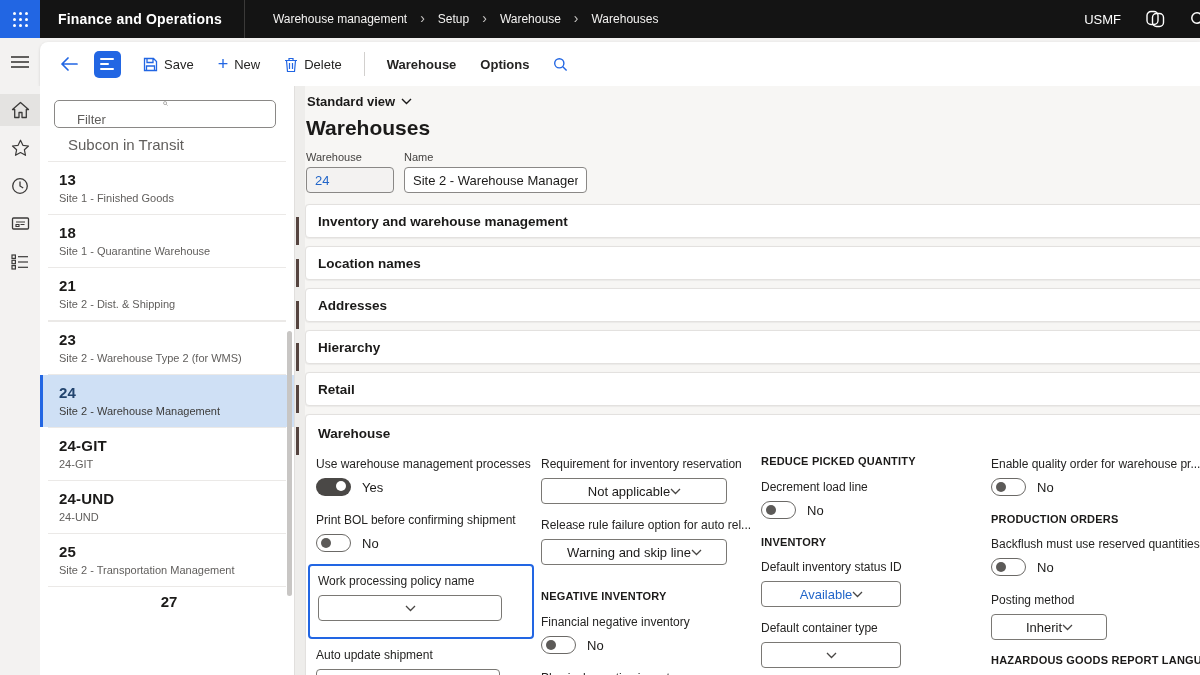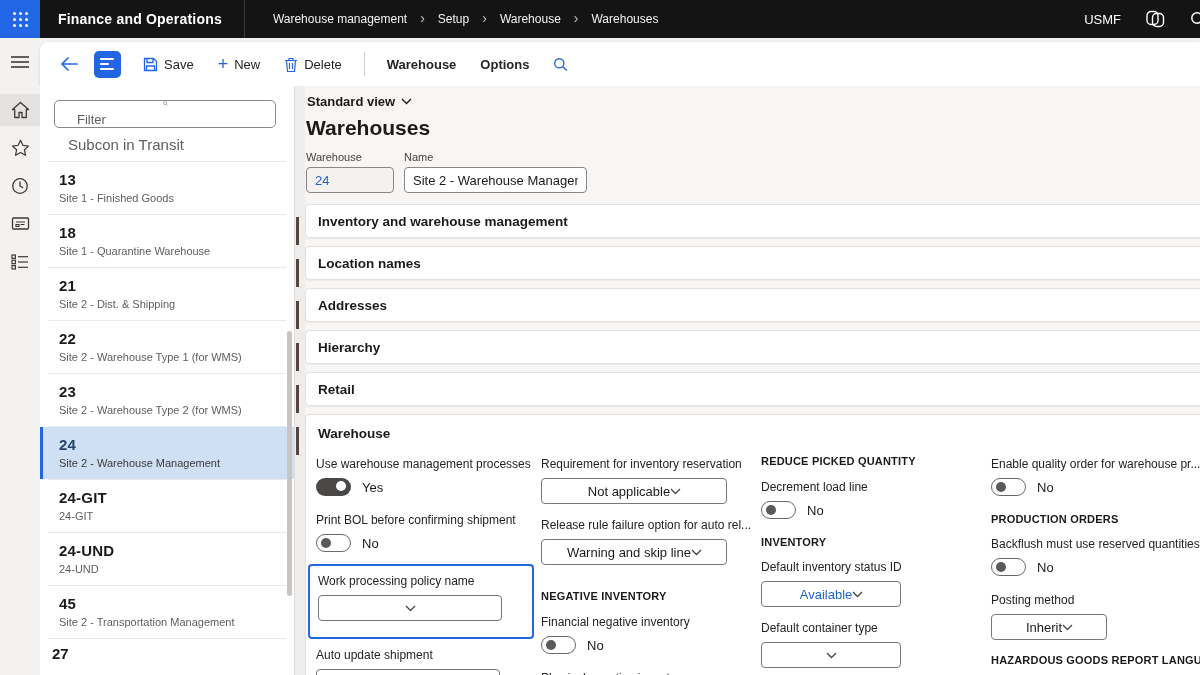--- a/index.html
+++ b/index.html
@@ -47,21 +47,21 @@
   .filter-wrap input::placeholder { color:#605e5c; }
   .partial-top { padding:2px 16px 8px 28px; font-size:15px; color:#605e5c; }
   .lrow { padding:9px 16px 10px 16px; cursor:pointer; border-left:3px solid transparent; }
   .lrow .lid { font-size:15px; font-weight:bold; color:#1b1a19; letter-spacing:.2px; }
   .lrow .lname { font-size:11px; color:#605e5c; margin-top:4px; }
   .lrow.selected { background:#cfe0f5; border-left-color:#2266e3; }
   .lrow.selected .lid { color:#22446e; }
   .lrow.selected .lname { color:#3b3a39; }
   .ldiv { height:1px; background:#ebe9e7; margin:0 8px; }
   .list-scrollbar { position:absolute; right:2px; top:245px; width:5px; height:265px; background:#c8c6c4; border-radius:3px; cursor:pointer; }
-  .partial-bottom { padding:6px 16px 0 12px; font-size:15px; font-weight:bold; color:#1b1a19; }
+  .partial-bottom { padding:6px 16px 0 20px; font-size:15px; font-weight:bold; color:#1b1a19;text-align:center; }
 
   
   .main { flex:1; background:#f7f6f4; display:flex; position:relative; }
   .splitter { width:10px; position:relative; background:#eeedeb; }
   .splitter .mark { position:absolute; left:1px; width:3px; height:28px; background:#55443f; }
   .content { flex:1; padding:6px 0 0 0; display:flex; flex-direction:column; }
   .view-switch { display:flex; align-items:center; gap:6px; font-size:13px; font-weight:bold; color:#1b1a19; cursor:pointer; padding:2px 0 0 2px; }
   .page-title { font-size:21px; font-weight:bold; color:#1b1a19; margin:7px 0 0 1px; }
   .hdr-fields { display:flex; gap:10px; margin:11px 0 0 1px; }
   .fld label { display:block; font-size:11px; color:#444240; margin-bottom:4px; }
@@ -258,24 +258,20 @@
     <div class="lrow">
       <div class="lid">18</div>
       <div class="lname">Site 1 - Quarantine Warehouse</div>
     </div>
     <div class="ldiv"></div>
     <div class="lrow">
       <div class="lid">21</div>
       <div class="lname">Site 2 - Dist. &amp; Shipping</div>
     </div>
     <div class="ldiv"></div>
-    <div class="lrow">
-      <div class="lid">22</div>
-      <div class="lname">Site 2 - Warehouse Type 1 (for WMS)</div>
-    </div>
     <div class="ldiv"></div>
     <div class="lrow">
       <div class="lid">23</div>
       <div class="lname">Site 2 - Warehouse Type 2 (for WMS)</div>
     </div>
     <div class="ldiv"></div>
     <div class="lrow selected">
       <div class="lid">24</div>
       <div class="lname">Site 2 - Warehouse Management</div>
     </div>
@@ -284,21 +280,21 @@
       <div class="lid">24-GIT</div>
       <div class="lname">24-GIT</div>
     </div>
     <div class="ldiv"></div>
     <div class="lrow">
       <div class="lid">24-UND</div>
       <div class="lname">24-UND</div>
     </div>
     <div class="ldiv"></div>
     <div class="lrow">
-      <div class="lid">45</div>
+      <div class="lid">25</div>
       <div class="lname">Site 2 - Transportation Management</div>
     </div>
     <div class="ldiv"></div>
     <div class="partial-bottom">27</div>
 
     <div class="list-scrollbar"></div>
   </div>
 
   <div class="main">
     <div class="splitter">

